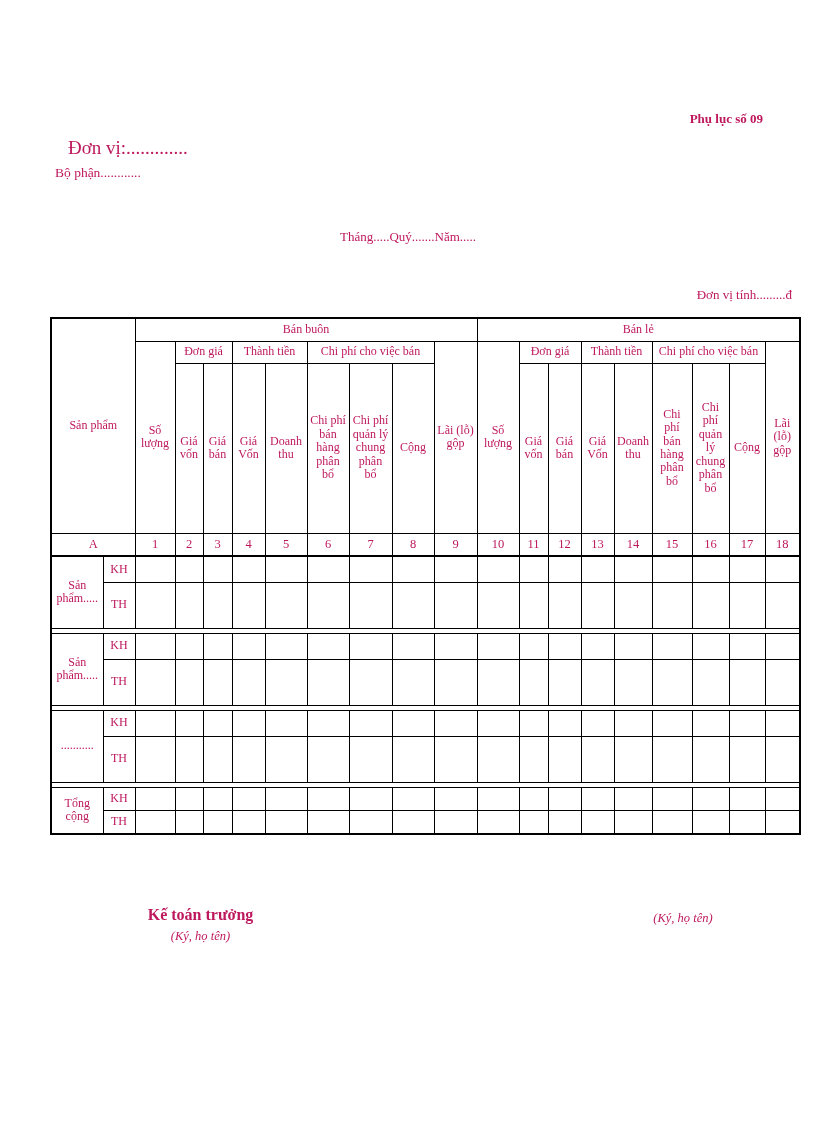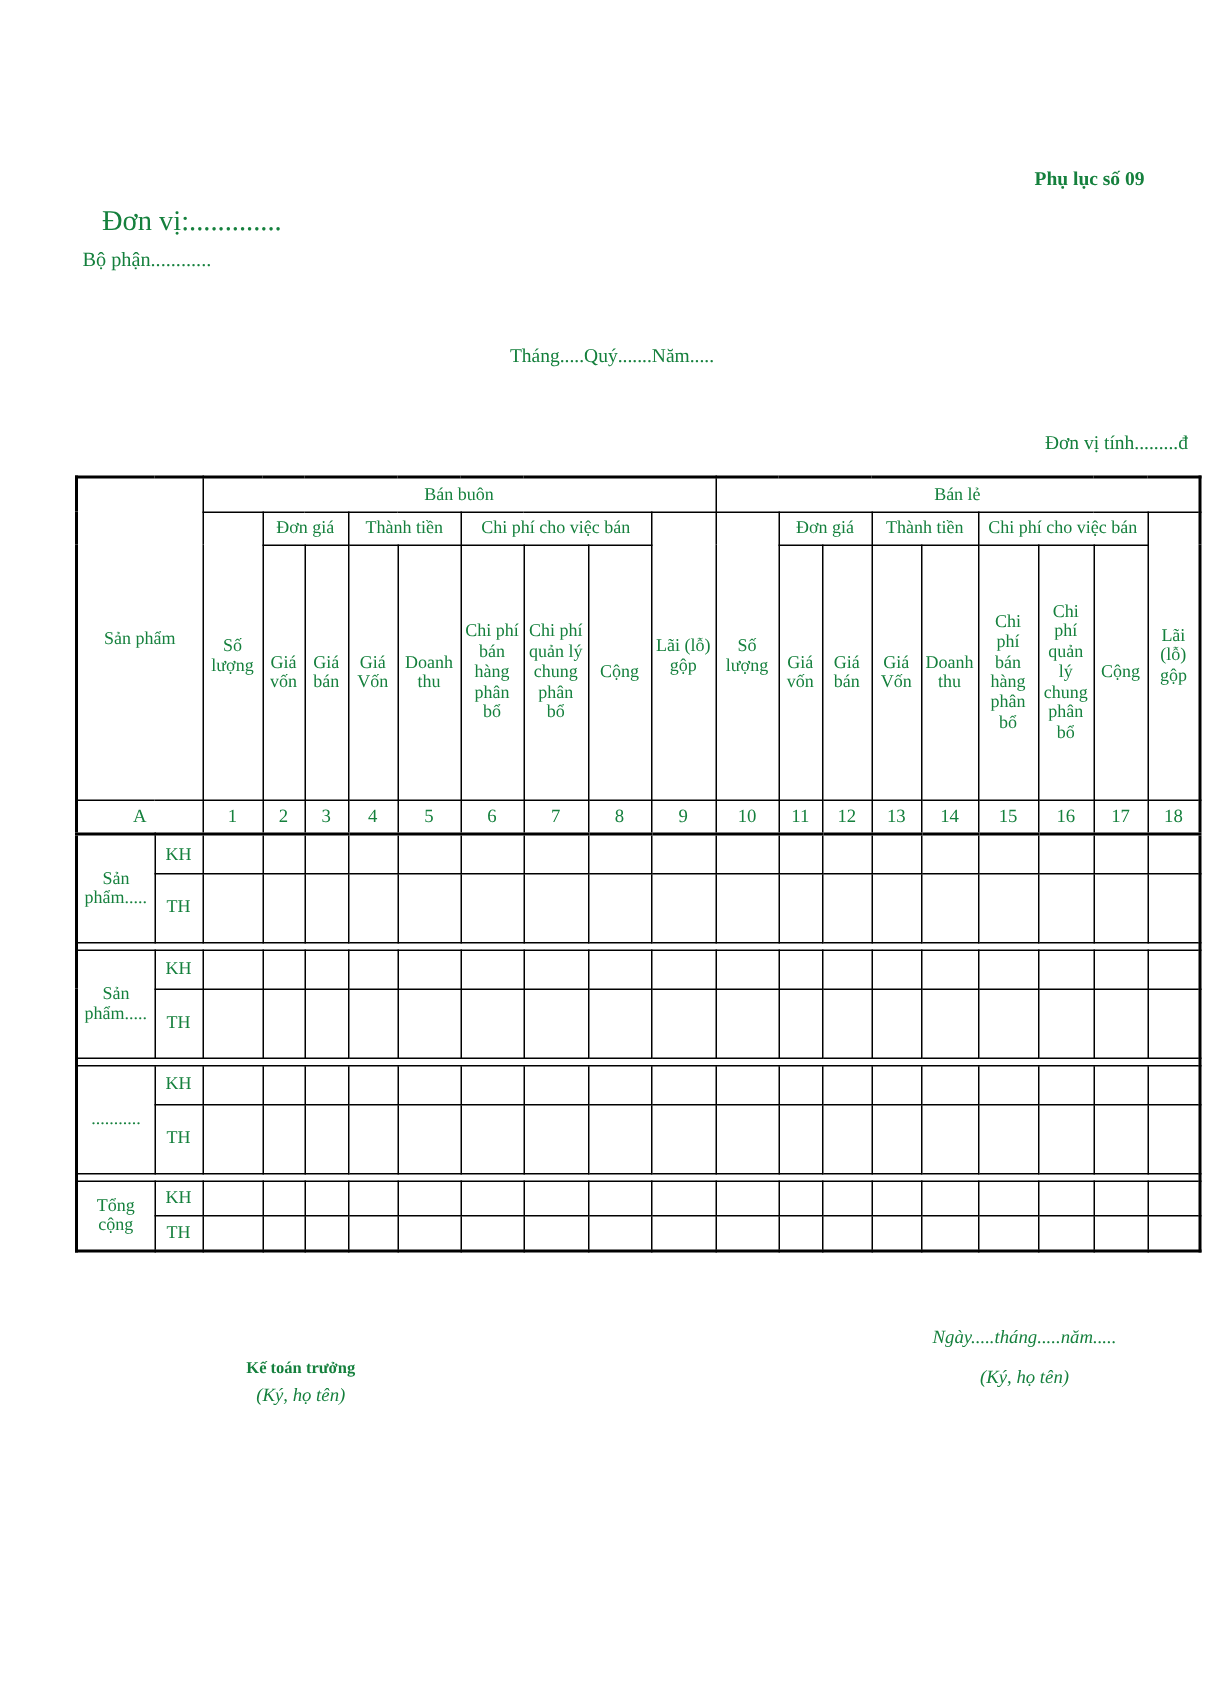--- a/index.html
+++ b/index.html
@@ -1,18 +1,18 @@
 <!DOCTYPE html>
 <html><head>
 <meta charset="utf-8">
 <style>
   html,body { margin:0; padding:0; background:#fff; }
   .page {
     position:relative; width:816px; height:1123px; background:#ffffff;
-    font-family:"Liberation Serif", serif; color:#15803d;
+    font-family:"Liberation Serif", serif; color:#be185d;
     overflow:hidden;
   }
   .abs { position:absolute; }
   .appendix { top:111px; right:53px; font-size:13px; font-weight:bold; }
   .unit     { top:137px; left:68px;  font-size:19px; }
   .dept     { top:165px; left:55px;  font-size:13.5px; }
   .title    { top:205px; left:0; width:100%; text-align:center; font-weight:bold; font-size:15.5px; letter-spacing:0.3px; }
   .period   { top:229px; left:0; width:100%; text-align:center; font-size:13px; }
   .currency { top:287px; right:24px; font-size:13px;margin-left:20px; }
 
@@ -44,21 +44,21 @@
   td.prod { font-size:13px; }
   td.lbl {
     text-align:left; vertical-align:top;
     padding:2px 2px 0 5px; font-size:13px; line-height:1.25;
   }
   td.sub { vertical-align:top; padding-top:4px; font-size:12.5px;margin-left:44px; }
 
   .sig-date  { top:884px; left:558px; width:250px; text-align:center; font-style:italic; font-size:12.5px; }
   .sig-left  { top:906px; left:88px;  width:225px; text-align:center; }
   .sig-right { top:906px; left:558px; width:250px; text-align:center; }
-  .sig-title { font-weight:bold; font-size:11px; }
+  .sig-title { font-weight:bold; font-size:16px; }
   .sig-note  { font-style:italic; font-size:12.5px; margin-top:5px; }
   .pageno { top:1022px; left:0; width:100%; text-align:right; font-size:13.5px;padding-left:44px; }
 </style>
 </head>
 <body>
 
 <div class="page">
 
   <div class="abs appendix">Phụ lục số 09</div>
   <div class="abs unit">Đơn vị:.............</div>
@@ -367,21 +367,20 @@
           <td></td>
           <td></td>
           <td></td>
           <td></td>
           <td></td>
           <td></td>
     </tr>
   </tbody>
     </table>
 
-  <div class="abs sig-date">Ngày.....tháng.....năm.....</div>
 
   <div class="abs sig-left">
     <div class="sig-title">Kế toán trưởng</div>
     <div class="sig-note">(Ký, họ tên)</div>
   </div>
 
   <div class="abs sig-right">
     <div class="sig-note">(Ký, họ tên)</div>
   </div>
 

